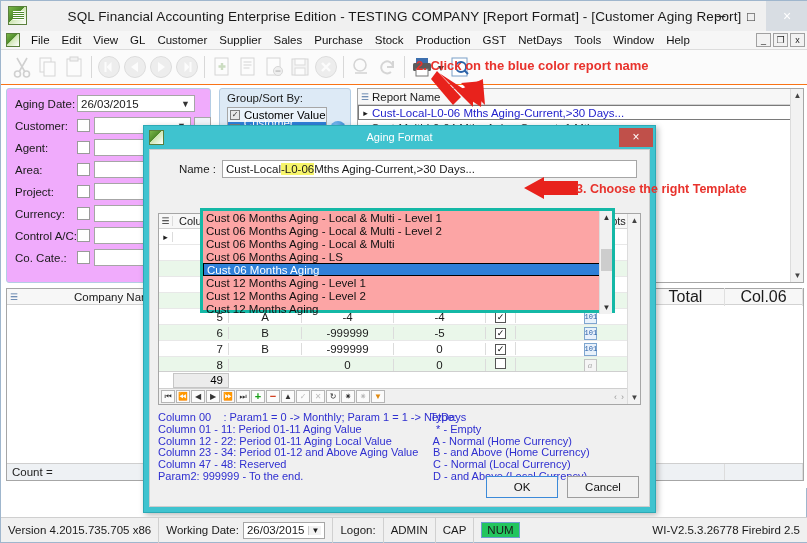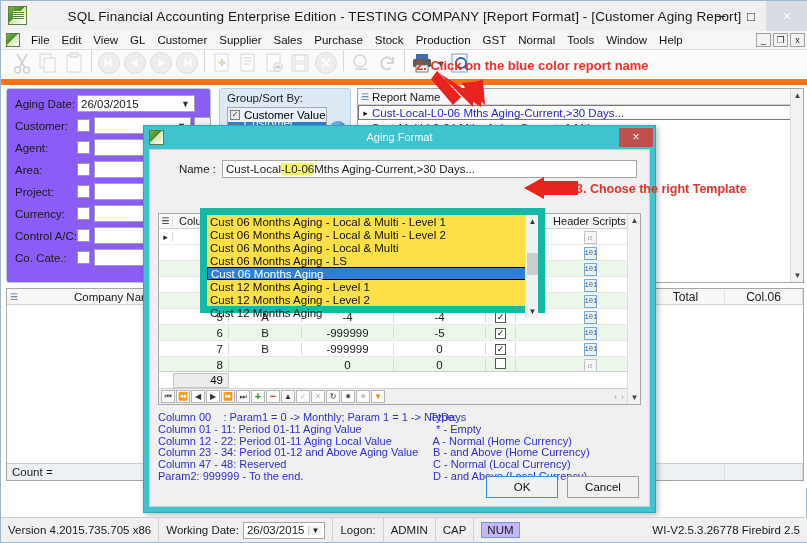--- a/index.html
+++ b/index.html
@@ -63,40 +63,40 @@
   }
   .mdi-btns { position: absolute; right: 3px; top: 2px; display: flex; gap: 2px; }
   .mdi-btn {
     width: 15px; height: 14px; border: 1px solid #a0a0a0; background: #f2f2f2;
     font-size: 9px; line-height: 12px; text-align: center; color: #222;
   }
 
   
   .toolbar {
     position: absolute; left: 0; top: 49px; width: 807px; height: 35px;
-    background: #fbfbfb; border-bottom: 6px solid #f97316;
-    display: flex; align-items: flex-start; padding-left: 8px; gap: 0;
+    background: #fbfbfb; border-bottom: 1px solid #f97316;
+    display: flex; align-items: center; padding-left: 8px; gap: 0;
   }
   .tb-ico {
     width: 26px; height: 26px; position: relative; opacity: .32;
     display: inline-block;
   }
   .tb-ico.active { opacity: 1; }
   .tb-sep { width: 1px; height: 22px; background: #d8d8d8; margin: 0 4px; }
   .tb-note {
     position: absolute; left: 415px; top: 8px;
     color: #e8322c; font-size: 13px; font-weight: 600;
   }
 
   
   .body { position: absolute; left: 0; top: 84px; width: 807px; height: 403px; background: #ffffff; }
 
   .filter-panel {
     position: absolute; left: 5px; top: 3px; width: 205px; height: 195px;
-    background: #8b5cf6; border: 1px solid #b4cde4; border-radius: 3px;
+    background: #f0abfc; border: 1px solid #b4cde4; border-radius: 3px;
   }
   .frow { position: absolute; left: 8px; height: 17px; display: flex; align-items: center; }
   .flabel { font-size: 11.5px; color: #1a1a1a; width: 62px; }
   .fchk {
     width: 13px; height: 13px; background: #ffffff; border: 1px solid #9a9a9a; margin-right: 4px;
   }
   .finput {
     height: 17px; background: #ffffff; border: 1px solid #a6a6a6;
     font-size: 11.5px; padding-left: 3px; display: flex; align-items: center;
     color: #1a1a1a;
@@ -169,21 +169,21 @@
     position: absolute; left: 0; bottom: 0; width: 100%; height: 17px;
     background: #eef1f4; border-top: 1px solid #cfcfcf;
     display: flex; align-items: center; padding-left: 5px; font-size: 11.5px; color: #222;
   }
   .right-grid {
     position: absolute; left: 645px; top: 203px; right: 4px; height: 193px;
     background: #ffffff; border: 1px solid #a6a6a6;
   }
   .rg-head {
     height: 16px; background: #f7f7f7; border-bottom: 1px solid #d2d2d2;
-    display: flex; align-items: center; font-size: 12px; color: #1a1a1a;
+    display: flex; align-items: center; font-size: 16px; color: #1a1a1a;
   }
   .rg-head div { flex: 1; text-align: center; border-right: 1px solid #e0e0e0; }
   .rg-foot {
     position: absolute; left: 0; bottom: 0; width: 100%; height: 17px;
     background: #eef1f4; border-top: 1px solid #cfcfcf; display: flex;
   }
   .rg-foot div { flex: 1; border-right: 1px solid #dcdcdc; }
 
   
   .statusbar {
@@ -192,21 +192,21 @@
     display: flex; align-items: center; font-size: 11.5px; color: #1a1a1a;
   }
   .sb-cell { padding: 0 7px; height: 25px; display: flex; align-items: center;
              border-right: 1px solid #d0d0d0; }
   .sb-date {
     height: 17px; border: 1px solid #a6a6a6; background: #ffffff;
     display: flex; align-items: center; padding: 0 3px; margin-left: 4px;
   }
   .sb-date .cv { width: 13px; text-align: center; border-left: 1px solid #c8c8c8;
                  background: #f2f2f2; font-size: 8px; margin-left: 4px; }
-  .sb-num { border: 1px solid #6f9dd0; background: #c4b5fd; padding: 1px 5px; }
+  .sb-num { border: 1px solid #6f9dd0; background: #22c55e; padding: 1px 5px; }
   .sb-right { margin-left: auto; padding-right: 8px; }
 
   
   .dialog {
     position: absolute; left: 142px; top: 124px; width: 513px; height: 388px;
     background: #3fc3cf; border: 1px solid #2ca9b5;
     box-shadow: 2px 2px 6px rgba(0,0,0,.28);
   }
   .dlg-title { height: 23px; position: relative; }
   .dlg-ico {
@@ -298,22 +298,22 @@
     width: 14px; height: 13px; border: 1px solid #b6b6b6; background: #fbfbfb;
     font-size: 8px; line-height: 11px; text-align: center; color: #333;
   }
   .nav-b.plus { color: #18a018; font-weight: 700; font-size: 11px; }
   .nav-b.minus { color: #d03a1a; font-weight: 700; font-size: 11px; }
   .nav-b.filt { color: #e08a10; }
   .nav-b.dim { color: #bbb; }
 
   
   .tpl-drop {
-    position: absolute; left: 50px; top: 58px; width: 345px; height: 105px;
-    background: #fde047; border: 7px solid #14b8a6; z-index: 40;
+    position: absolute; left: 50px; top: 58px; width: 415px; height: 105px;
+    background: #fca5a5; border: 3px solid #14b8a6; z-index: 40;
     font-size: 11.5px;
   }
   .tpl-opt { height: 13px; padding-left: 3px; display: flex; align-items: center; color: #111; }
   .tpl-opt.sel { background: #2f7fd8; color: #ffffff; border: 1px solid #000; height: 13px; }
   .tpl-scroll {
     position: absolute; right: 0; top: 0; width: 13px; height: 103px; background: #f1f1f1;
     border-left: 1px solid #ddd;
   }
   .tpl-scroll .up, .tpl-scroll .dn {
     position:absolute; left:0; width:13px; height:13px; text-align:center;
@@ -367,21 +367,21 @@
     <div class="menu-item">Edit</div>
     <div class="menu-item">View</div>
     <div class="menu-item">GL</div>
     <div class="menu-item">Customer</div>
     <div class="menu-item">Supplier</div>
     <div class="menu-item">Sales</div>
     <div class="menu-item">Purchase</div>
     <div class="menu-item">Stock</div>
     <div class="menu-item">Production</div>
     <div class="menu-item">GST</div>
-    <div class="menu-item">Normal</div>
+    <div class="menu-item">NetDays</div>
     <div class="menu-item">Tools</div>
     <div class="menu-item">Window</div>
     <div class="menu-item">Help</div>
     <div class="mdi-btns">
       <div class="mdi-btn">_</div>
       <div class="mdi-btn">❐</div>
       <div class="mdi-btn">x</div>
     </div>
   </div>
 

